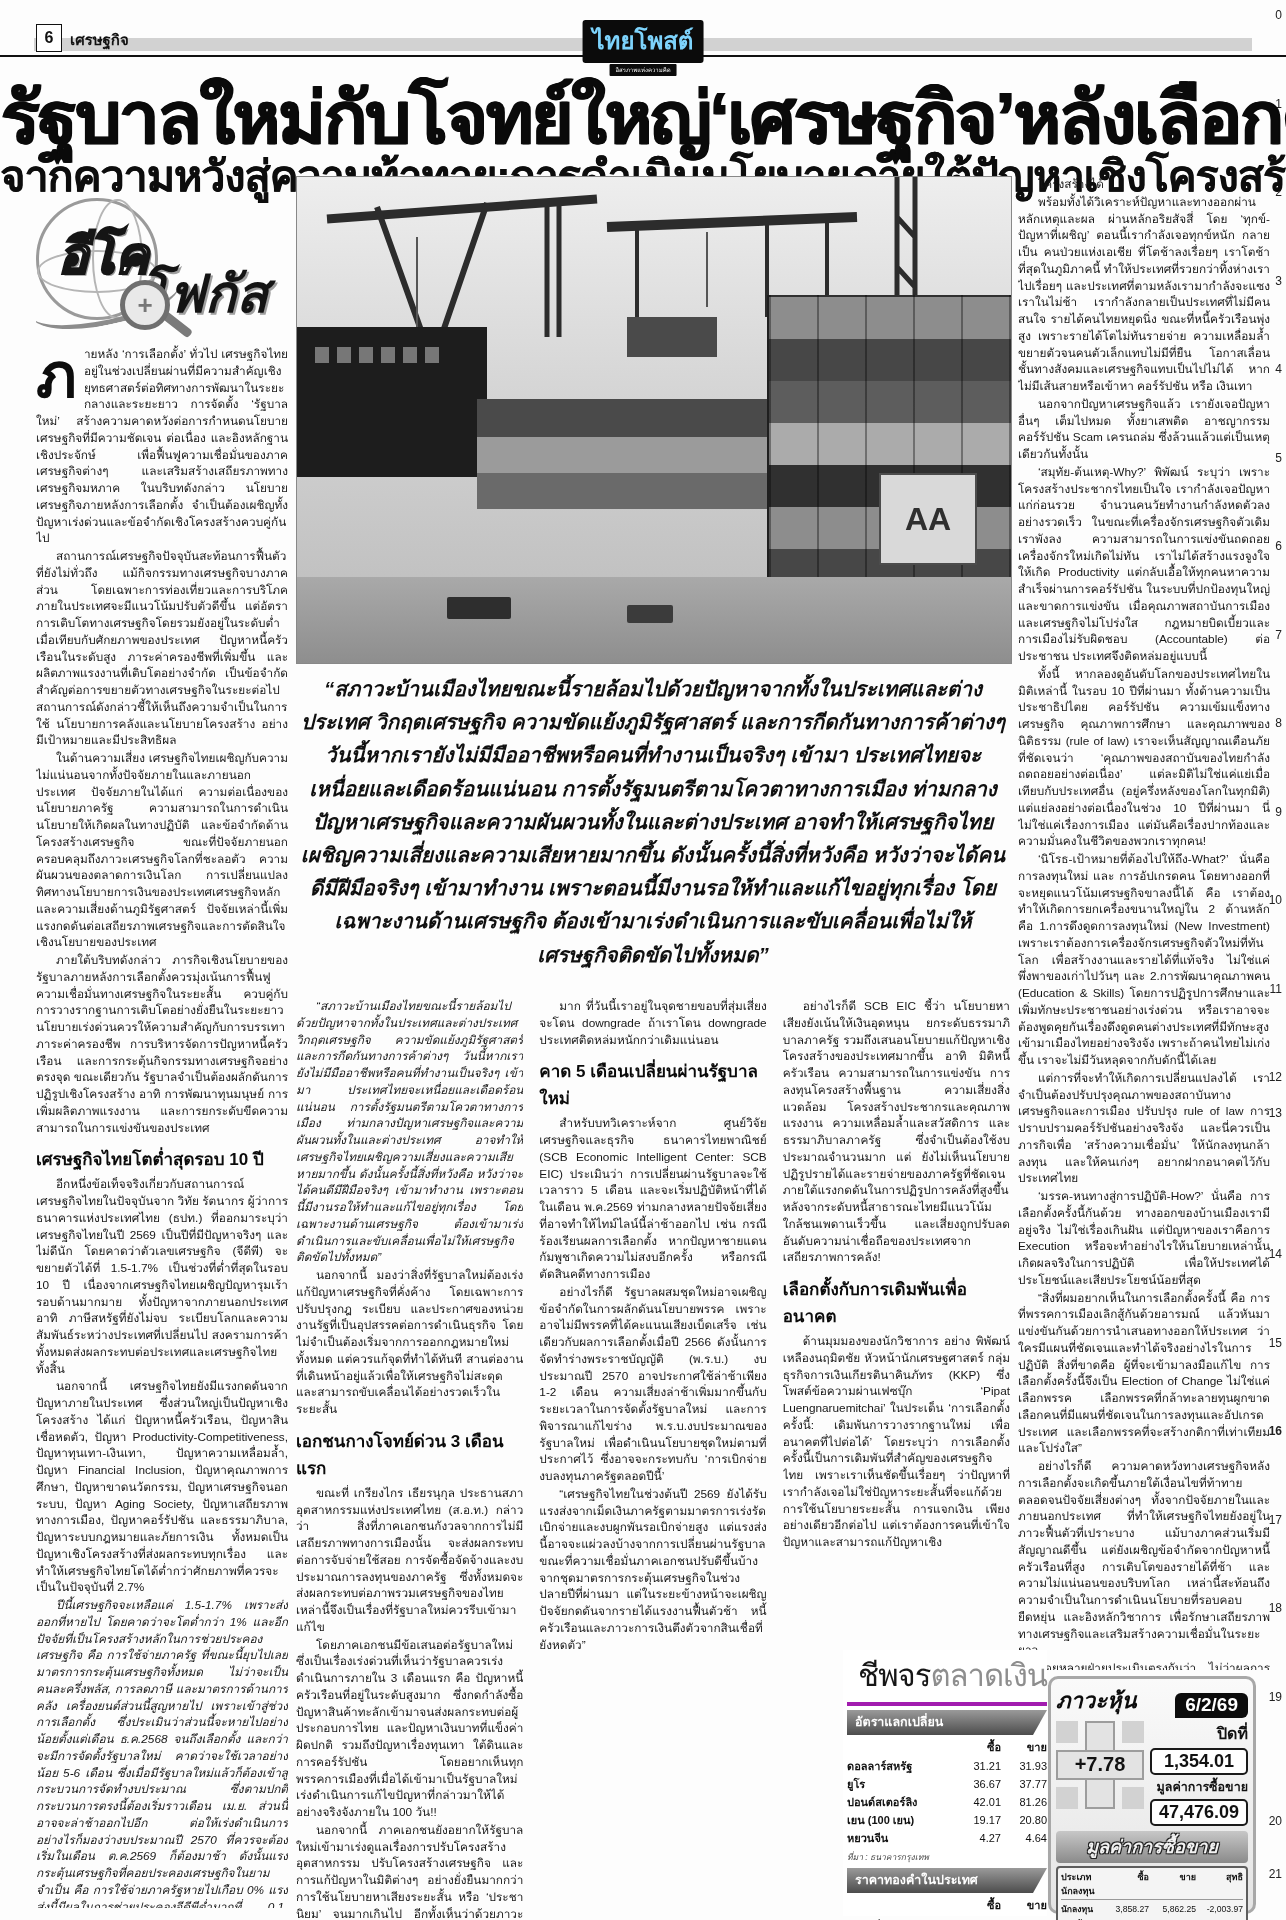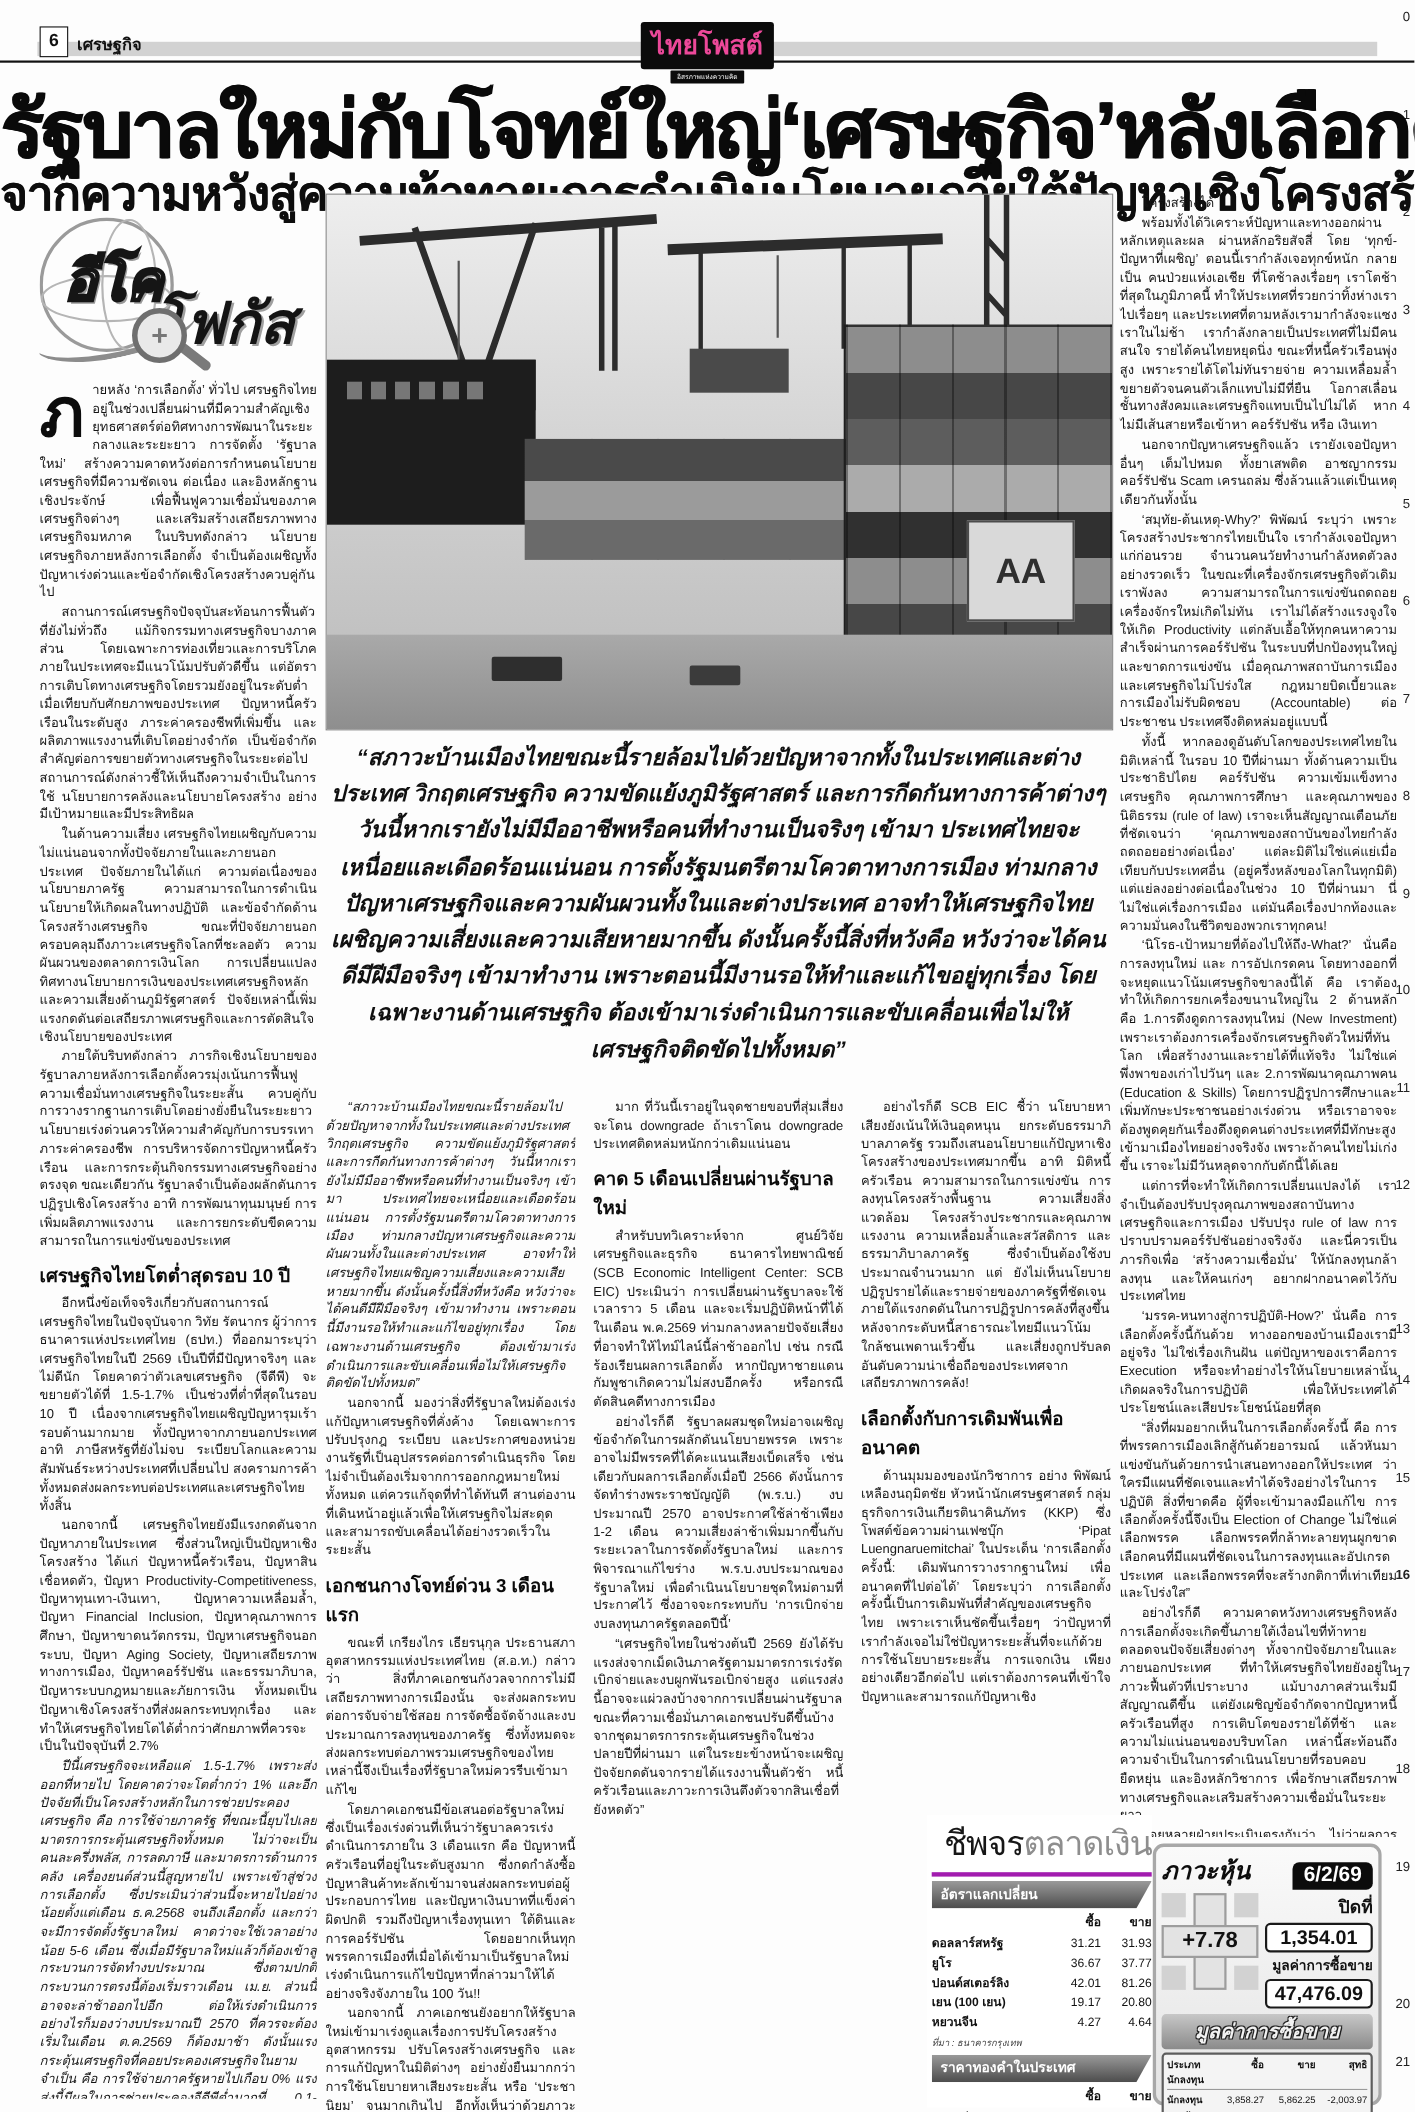--- a/index.html
+++ b/index.html
@@ -11,21 +11,21 @@
   .ruler{position:absolute;right:2px;top:0;width:18px;height:1920px;}
   .ruler-num{position:absolute;right:2px;font-size:12px;color:#222;}
   
   .header{position:absolute;left:34px;top:24px;width:1218px;height:34px;}
   .header-strip{position:absolute;left:0;top:14px;width:100%;height:13px;background:#d2d2d2;}
   .header-rule{position:absolute;left:-34px;top:31px;width:1286px;border-bottom:2px solid #111;}
   .pageno-box{position:absolute;left:2px;top:0;width:24px;height:26px;background:#fff;border:1px solid #111;
     display:flex;align-items:center;justify-content:center;font-weight:bold;font-size:16px;z-index:2;}
   .section-label{position:absolute;left:36px;top:4px;font-size:15px;font-weight:bold;z-index:2;}
   .masthead-wrap{position:absolute;left:50%;top:-4px;transform:translateX(-50%);text-align:center;z-index:3;}
-  .masthead{display:inline-block;background:#0b0b0b;color:#ec4899;font-weight:900;font-size:24px;
+  .masthead{display:inline-block;background:#0b0b0b;color:#7dd3fc;font-weight:900;font-size:24px;
     padding:1px 10px 3px;border-radius:3px;letter-spacing:0;text-align:center;}
   .masthead-tagline{margin:1px auto 0;background:#0b0b0b;color:#fff;font-size:6px;
     padding:1px 6px;width:max-content;border-radius:1px;}
   
   .headline{position:absolute;left:0;top:60px;width:1286px;text-align:center;white-space:nowrap;
     font-size:72px;font-weight:900;letter-spacing:-2px;color:#0a0a0a;
     text-shadow:1px 0 #0a0a0a,2px 0 #0a0a0a;}
   .subheadline{position:absolute;left:0;top:142px;width:1286px;text-align:center;white-space:nowrap;
     font-size:43px;font-weight:800;letter-spacing:-1px;color:#0d0d0d;text-shadow:.5px 0 #0d0d0d;}
   
@@ -131,21 +131,21 @@
     <div class="ruler-num" style="top: 273.5px;">3</div>
     <div class="ruler-num" style="top: 362px;">4</div>
     <div class="ruler-num" style="top: 450.5px;">5</div>
     <div class="ruler-num" style="top: 539px;">6</div>
     <div class="ruler-num" style="top: 627.5px;">7</div>
     <div class="ruler-num" style="top: 716px;">8</div>
     <div class="ruler-num" style="top: 804.5px;">9</div>
     <div class="ruler-num" style="top: 893px;">10</div>
     <div class="ruler-num" style="top: 981.5px;">11</div>
     <div class="ruler-num" style="top: 1070px;">12</div>
-    <div class="ruler-num" style="top: 1201px; text-align: right;">13</div>
+    <div class="ruler-num" style="top: 1106px; text-align: right;">13</div>
     <div class="ruler-num" style="top: 1247px; margin-left: 17px;">14</div>
     <div class="ruler-num" style="top: 1335.5px;">15</div>
     <div class="ruler-num" style="top: 1424px; font-weight: bold;">16</div>
     <div class="ruler-num" style="top: 1512.5px;">17</div>
     <div class="ruler-num" style="top: 1601px;">18</div>
     <div class="ruler-num" style="top: 1689.5px;">19</div>
     <div class="ruler-num" style="top: 1778px; margin-top: 36px;">20</div>
     <div class="ruler-num" style="top: 1866.5px;">21</div>
   </div>
 

